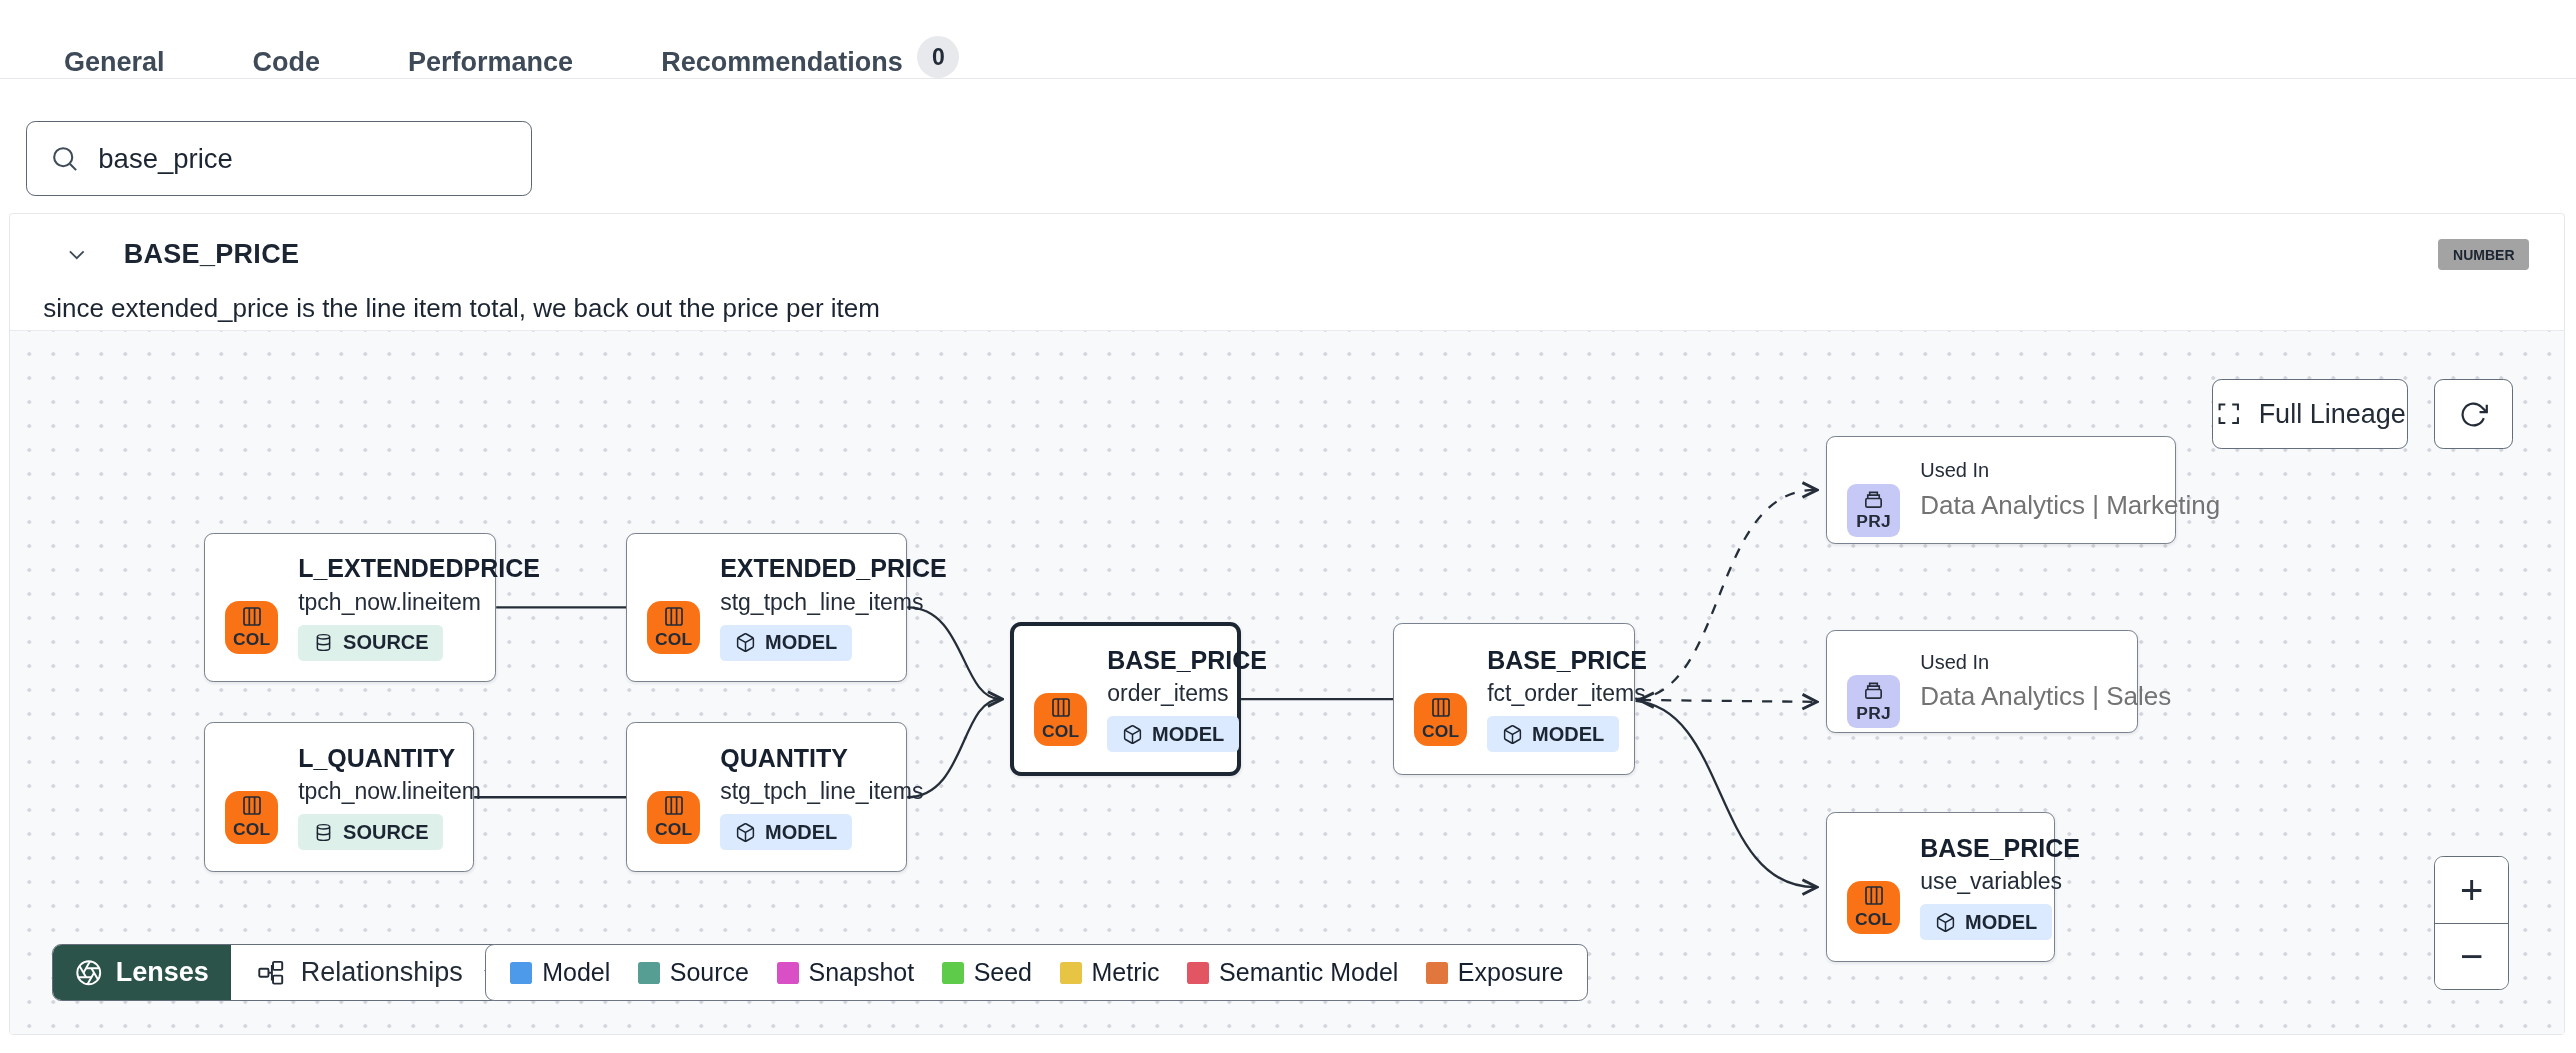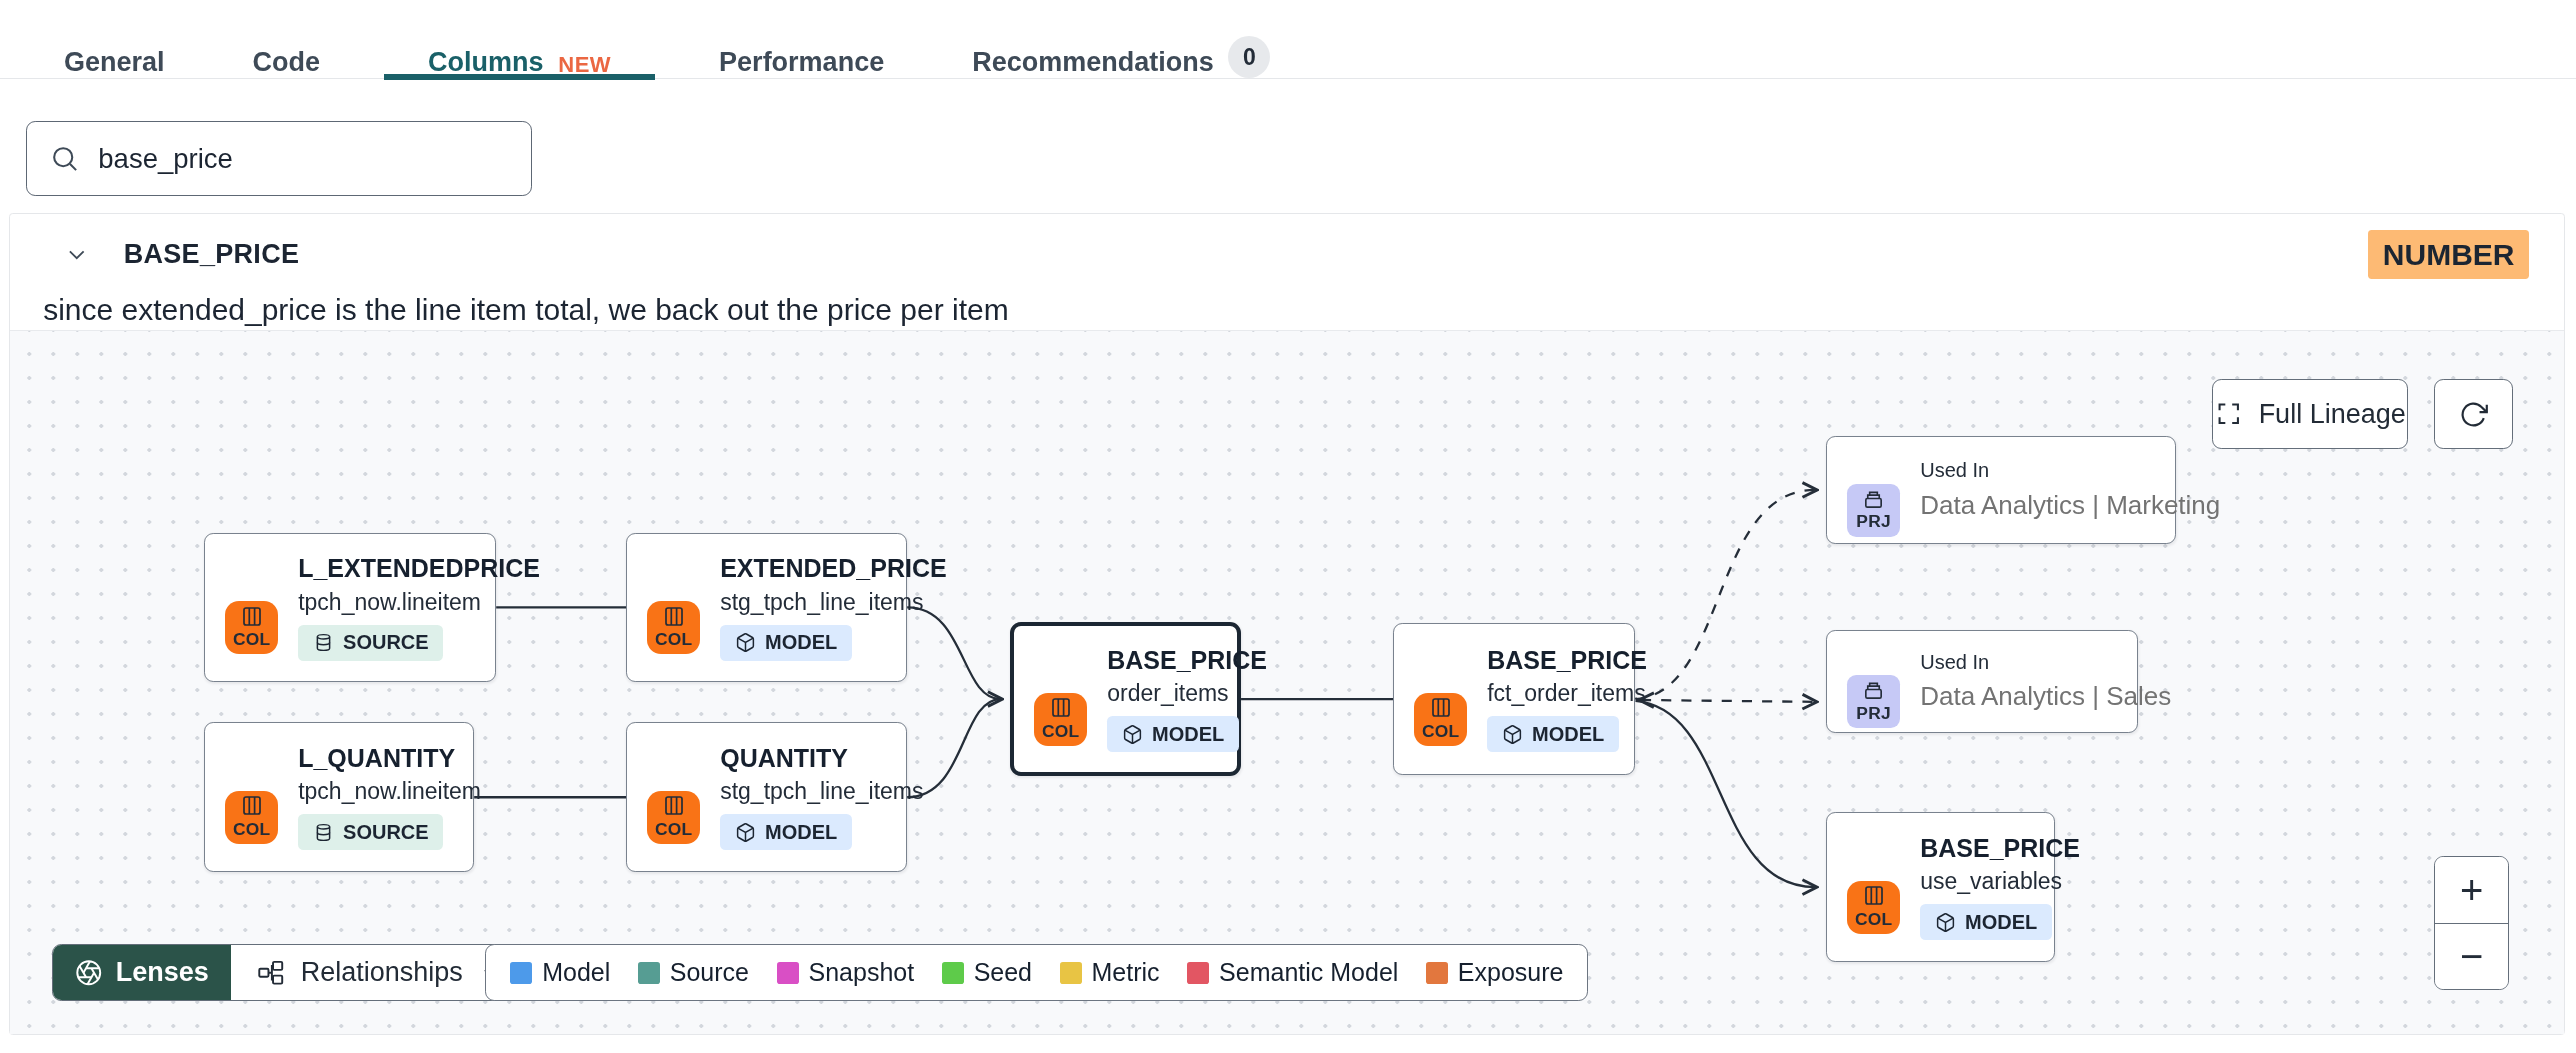--- a/index.html
+++ b/index.html
@@ -16,22 +16,22 @@
   
   .search-wrap { position:absolute; left:26px; top:121px; width:506px; height:75px; border:1.8px solid #5d6774; border-radius:9.2px; background:#fff; display:flex; align-items:center; gap:18.3px; padding:0 22px; }
   .search-wrap svg { stroke:#3e4a57; }
   .search-input { flex:1; border:none; outline:none; font-size:27.5px; color:#1c2532; font-family:"Liberation Sans", sans-serif; background:transparent; }
 
   
   .panel { position:absolute; left:9.2px; top:213px; width:2556px; height:822px; border:1.8px solid #e5e7ea; border-radius:3.7px; background:#fff; }
   .panel-header { height:72px; display:flex; align-items:center; padding:9.2px 35px 0 53px; }
   .panel-header .chev { stroke:#3e4a57; margin-right:33px; cursor:pointer; }
   .col-name { font-size:27px; font-weight:700; letter-spacing:0.3px; color:#1c2532; }
-  .type-badge { margin-left:auto; background:#fdba74; border-radius:3.7px; padding:7.3px 14.7px; font-size:30px; font-weight:600; color:#1c2532; }
-  .panel-desc { padding:7.3px 35px 0 33px; font-size:30px; color:#1c2532; }
+  .type-badge { margin-left:auto; background:#a3a3a3; border-radius:3.7px; padding:7.3px 14.7px; font-size:14px; font-weight:600; color:#1c2532; }
+  .panel-desc { padding:7.3px 35px 0 33px; font-size:26px; color:#1c2532; }
 
   
   .canvas { position:absolute; left:0; right:0; top:116px; bottom:0; background-color:#f8f9fb; border-top:0.9px solid #e8eaed;
             background-image:radial-gradient(circle, #d3d7dd 1.7px, transparent 1.8px); background-size:24px 24px; background-position:7.3px 11px; overflow:hidden; }
   .edges { position:absolute; left:0; top:0; }
 
   
   .node { position:absolute; background:#fff; border:1.8px solid #79828e; border-radius:9.2px; display:flex; align-items:center; gap:20px; padding:0 20px; box-shadow:0.9px 1.8px 2.8px rgba(20,28,40,.08); cursor:pointer; }
   .node.selected { border:4.6px solid #1c2733; border-radius:11px; }
   .nbadge { flex:0 0 auto; width:53px; height:53px; border-radius:9.2px; display:flex; flex-direction:column; align-items:center; justify-content:center; gap:0.9px;margin-top:40px; }
@@ -71,24 +71,20 @@
 </head>
 <body>
 
 <div class="tabbar">
   <div class="tab">
       <span>General</span>
     </div>
   <div class="tab">
       <span>Code</span>
     </div>
-  <div class="tab active">
-    <span>Columns</span>
-    <span class="new-badge">NEW</span>
-  </div>
   <div class="tab">
       <span>Performance</span>
     </div>
   <div class="tab">
     <span>Recommendations</span>
     <span class="count-badge">0</span>
   </div>
 </div>
 
 <div class="search-wrap">

